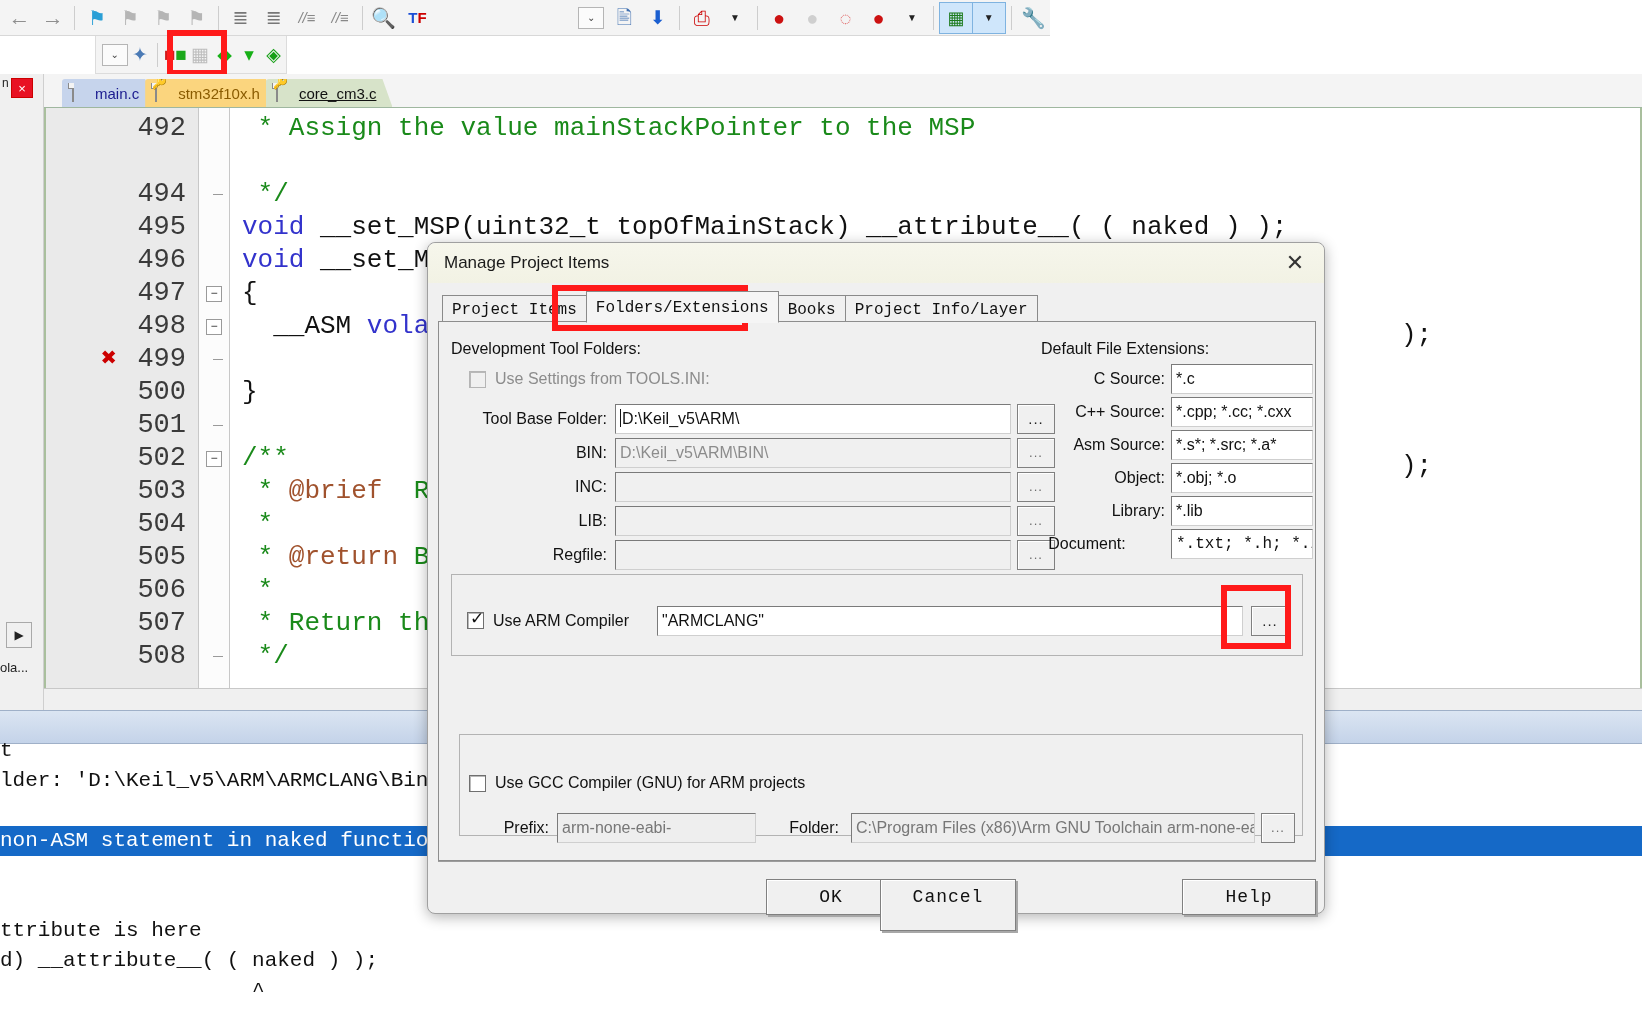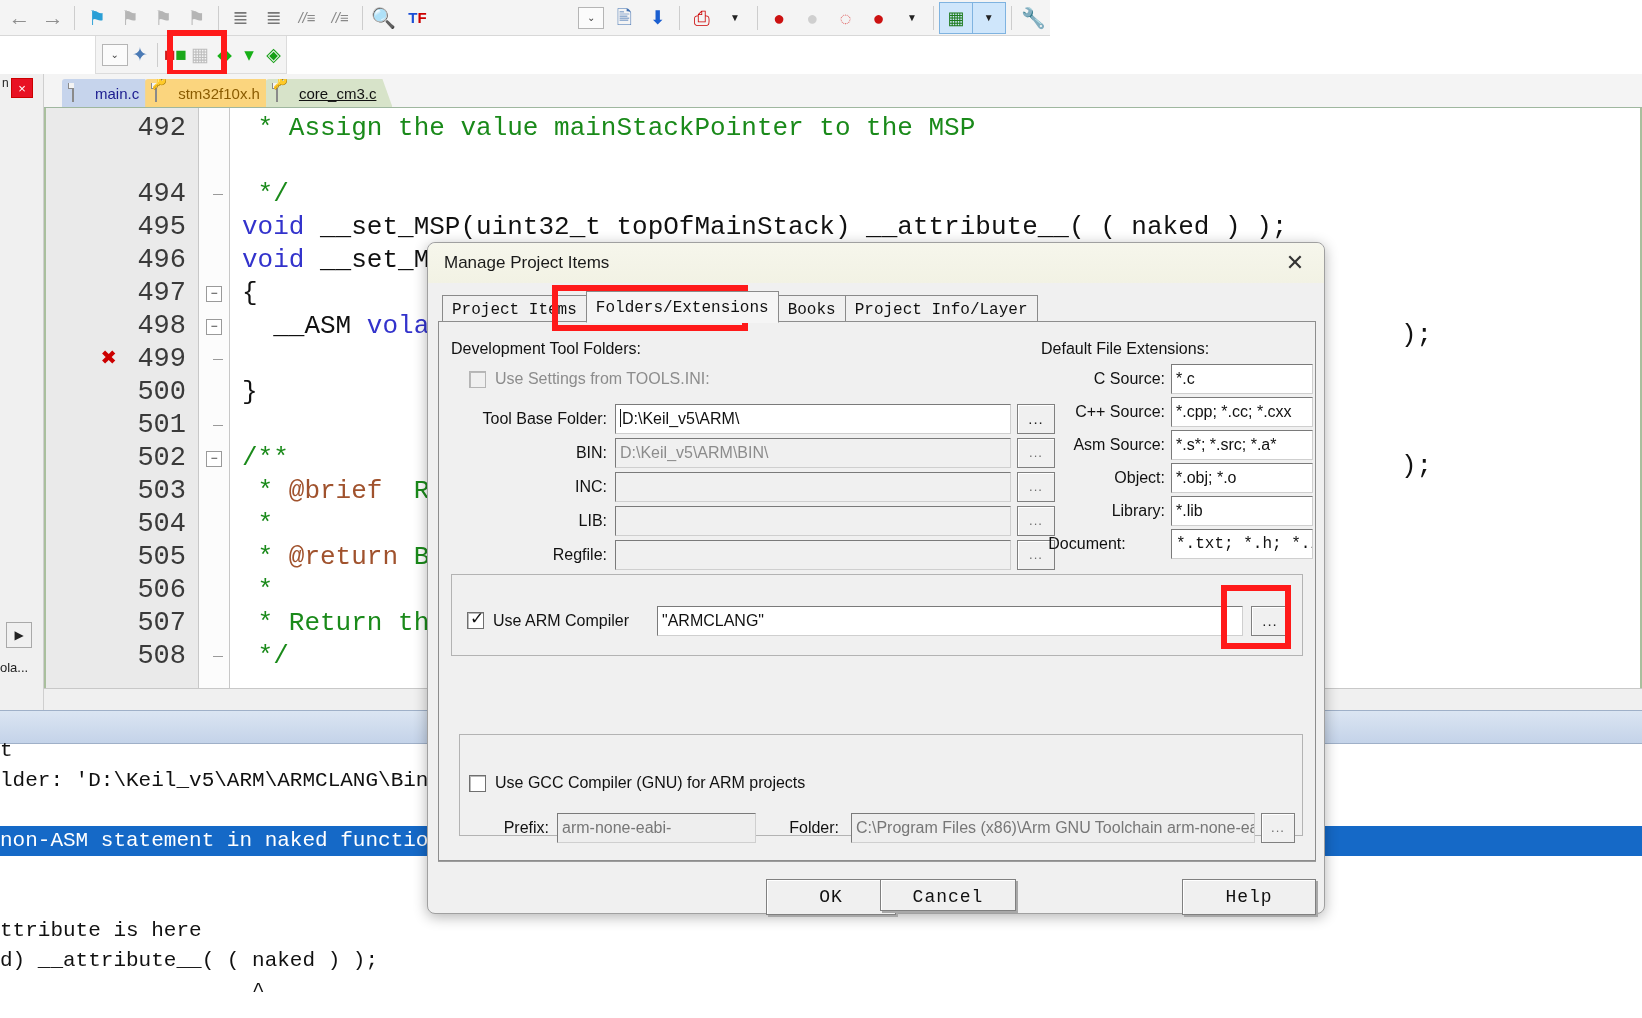--- a/index.html
+++ b/index.html
@@ -502,21 +502,21 @@
       <div class="fld-lbl" style="left:46px; top:497px; width:64px;">Prefix:</div>
       <div class="tbox gdisabled" style="left:118px; top:491px; width:199px;">arm-none-eabi-</div>
       <div class="fld-lbl" style="left:330px; top:497px; width:70px;">Folder:</div>
       <div class="tbox gdisabled" style="left:412px; top:491px; width:404px;">C:\Program Files (x86)\Arm GNU Toolchain arm-none-eabi\</div>
       <div class="btn-dots small" style="left:822px; top:491px; width:34px;">...</div>
     </div>
 
     <div class="dlg-footline"></div>
 
     <div class="pbtn mono" style="left:306px; top:636px; width:130px; height:36px; line-height:34px;margin-left:32px;">OK</div>
-    <div class="pbtn mono" style="left:452px; top:636px; width:136px; height:32px; line-height:34px;">Cancel</div>
+    <div class="pbtn mono" style="left:452px; top:636px; width:136px; height:52px; line-height:34px;">Cancel</div>
     <div class="pbtn mono" style="left:754px; top:636px; width:134px; height:36px; line-height:34px;">Help</div>
   </div>
 
   <div class="redbox" style="left:552px; top:285px; width:196px; height:46px;"></div>
 
   <div class="redbox" style="left:1221px; top:585px; width:70px; height:64px;"></div>
 
 </div>
 
 </body></html>

